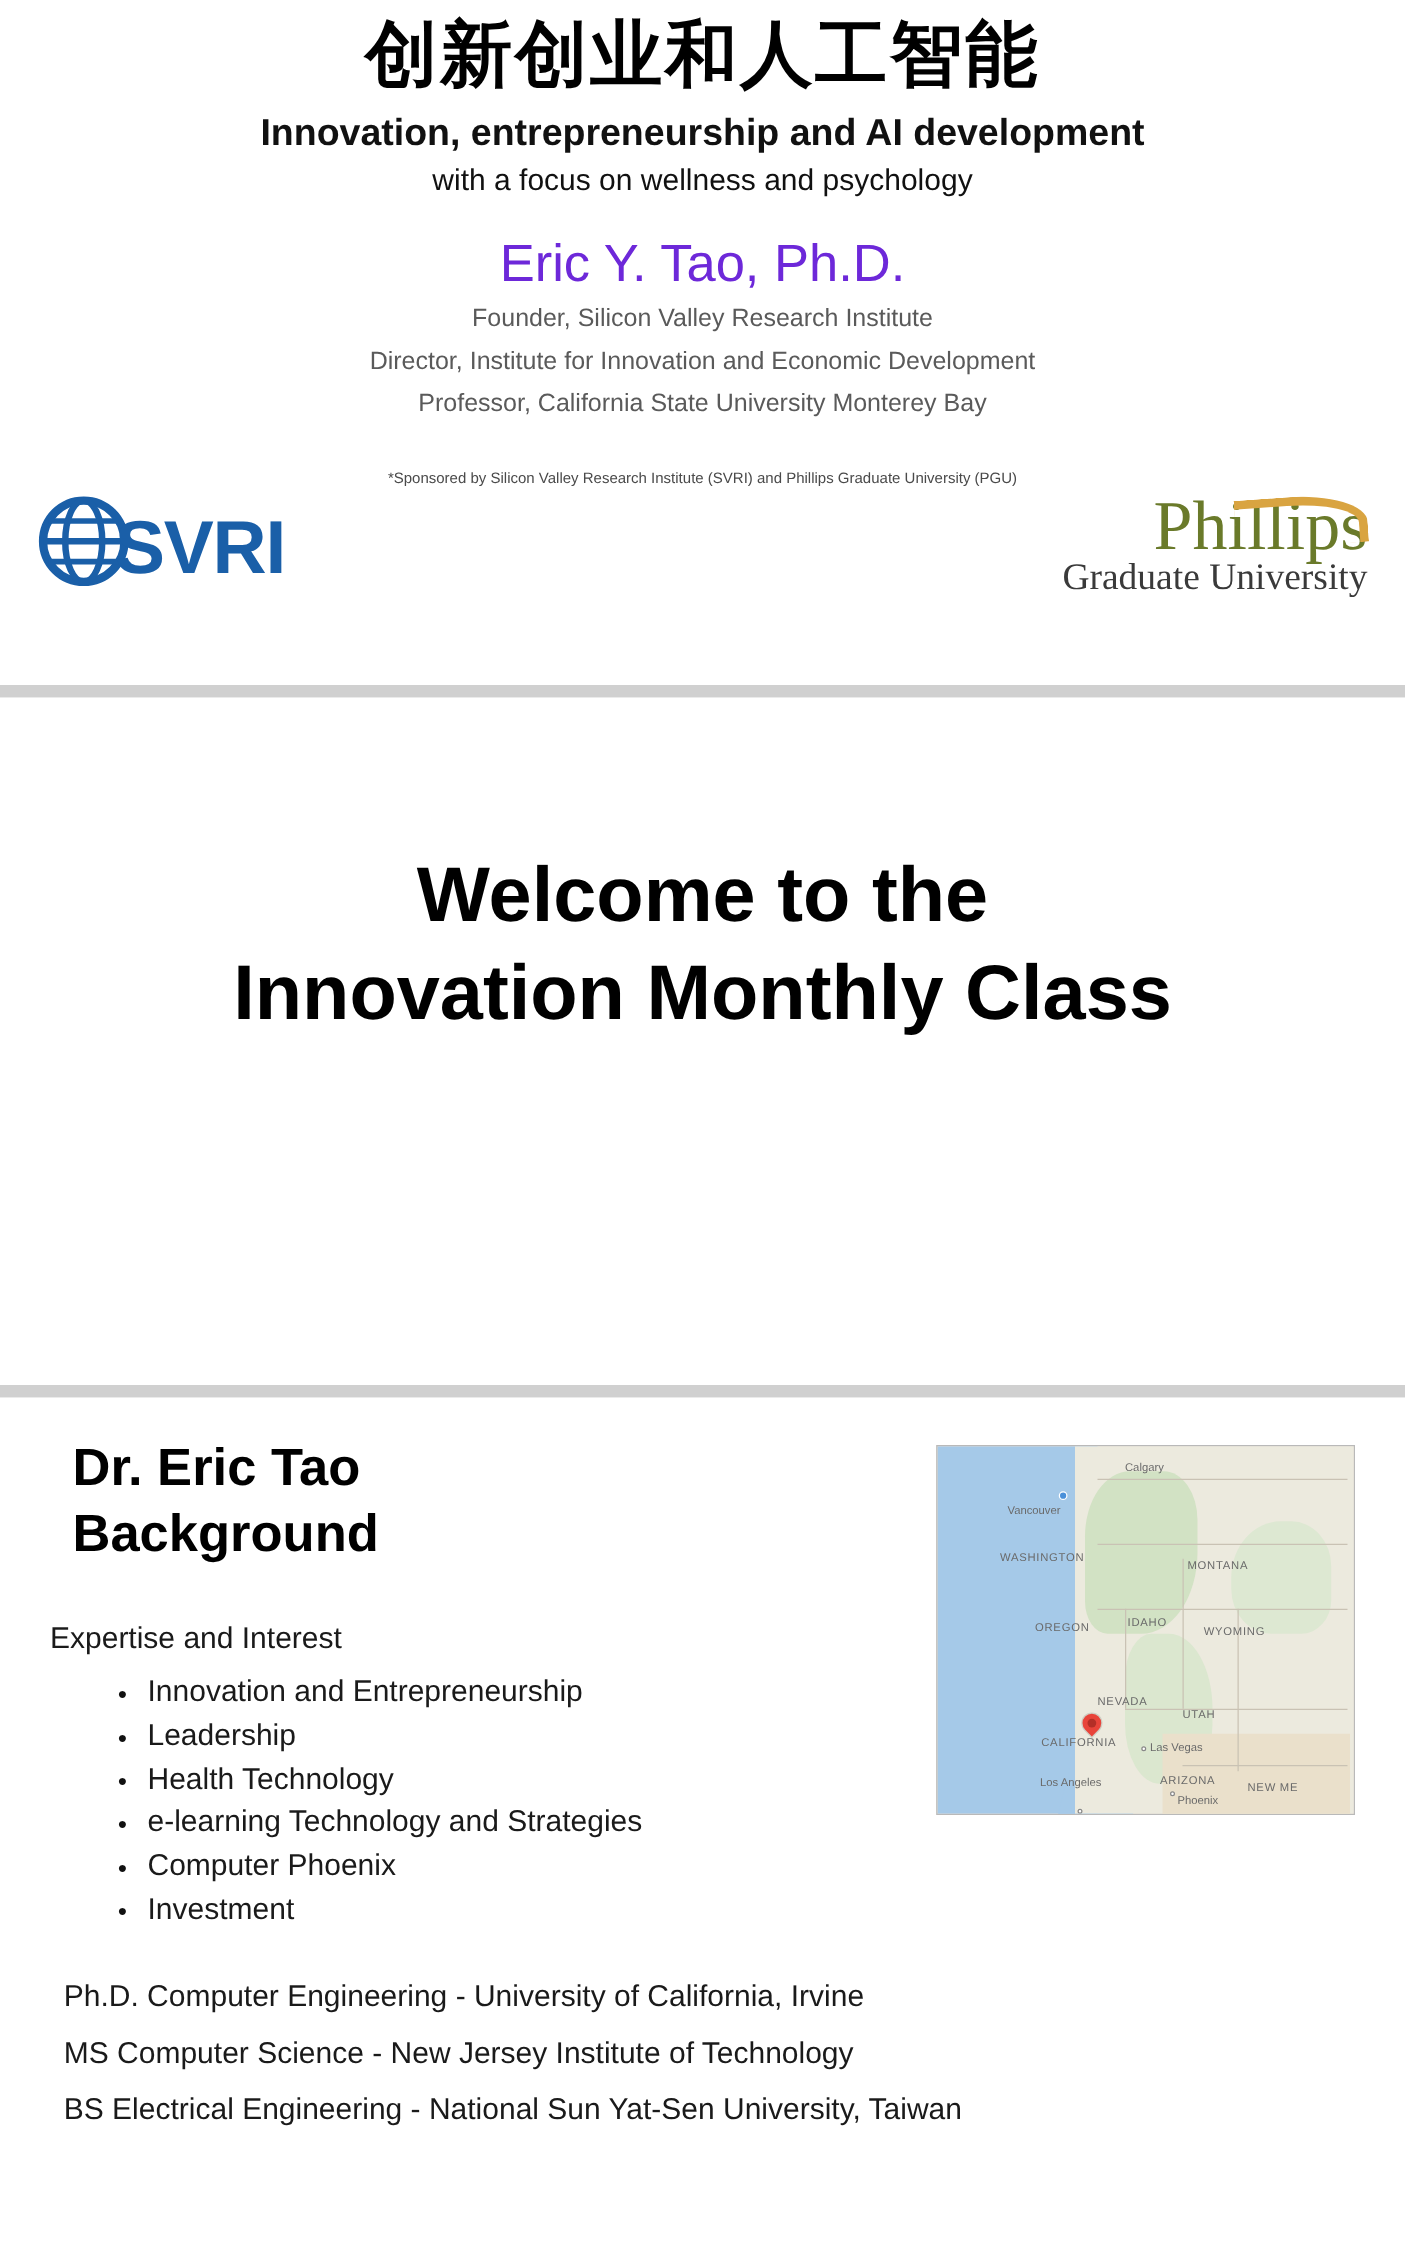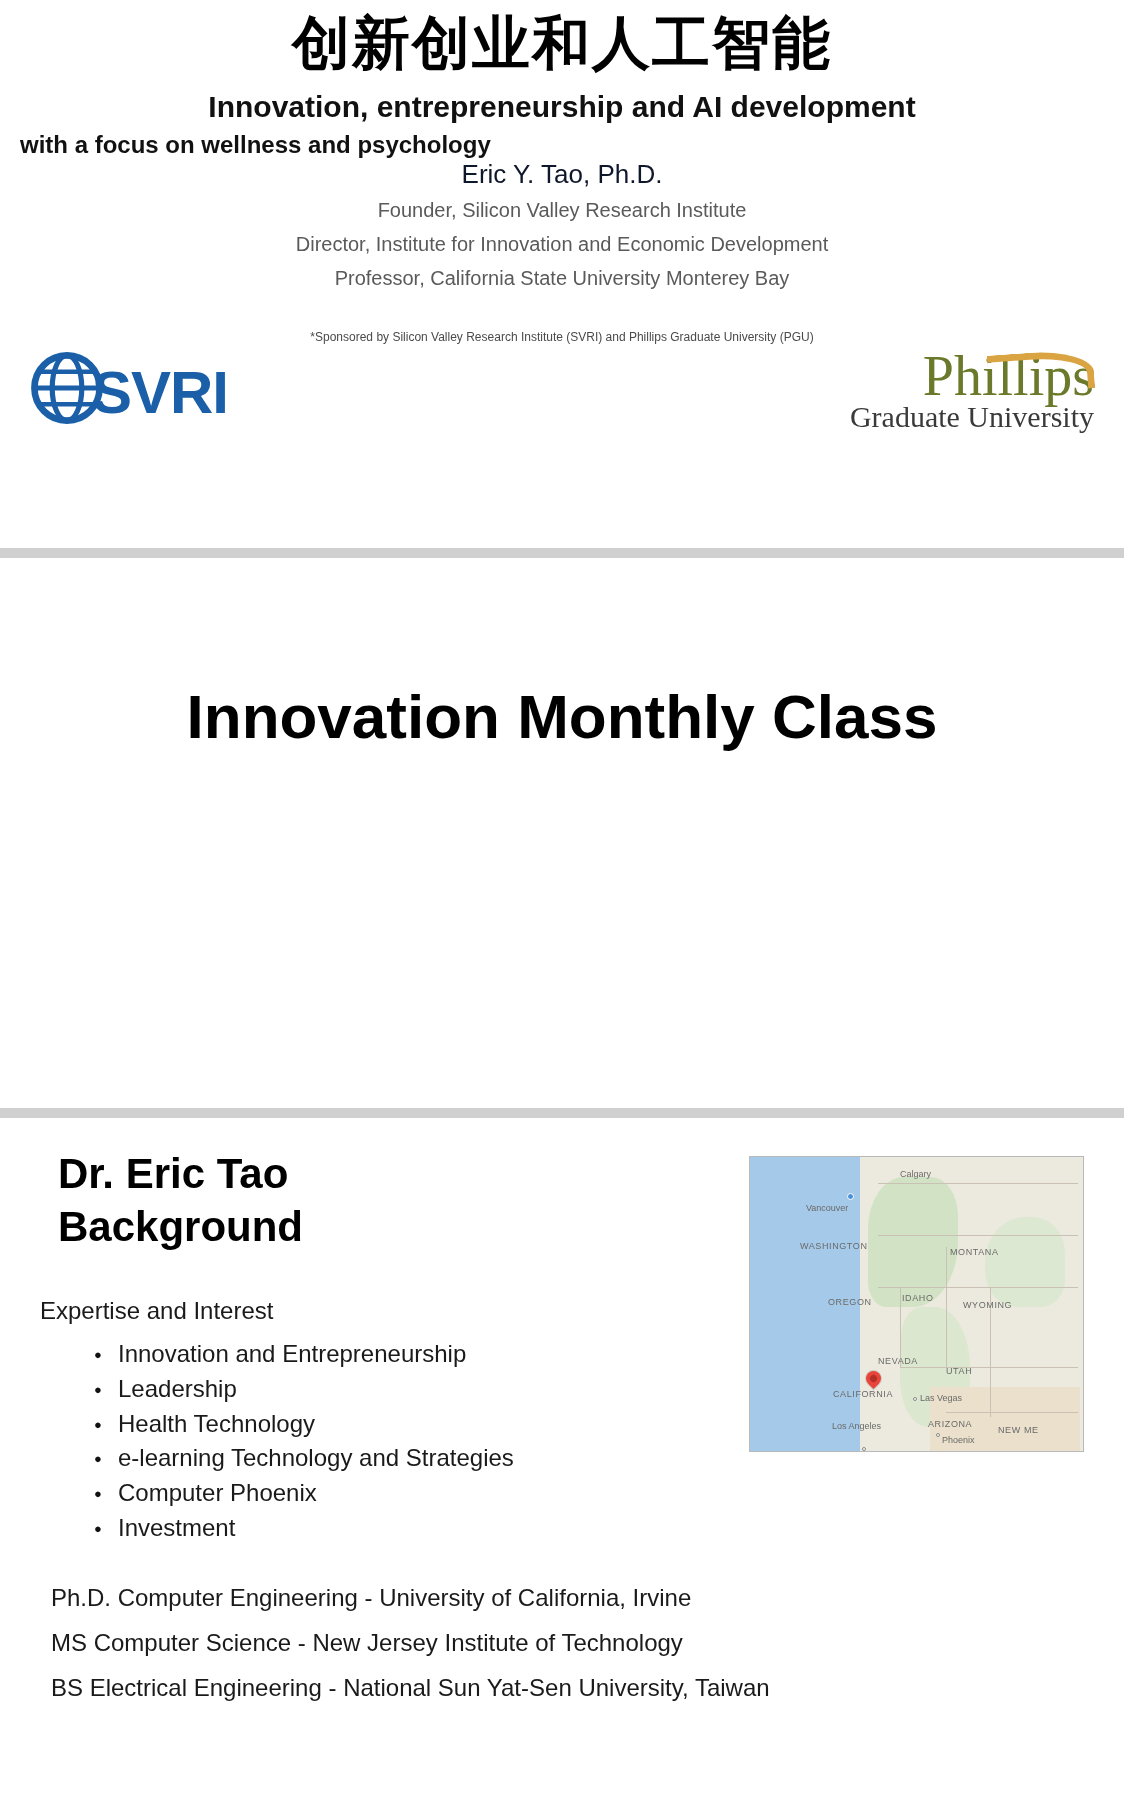--- a/index.html
+++ b/index.html
@@ -36,31 +36,32 @@
   }
   .s1-title-en {
     text-align: center;
     font-weight: bold;
     font-size: 30px;
     color: #111;
     margin-top: 12px;
     line-height: 1.2;
   }
   .s1-title-en2 {
-    text-align: left;
-    font-weight: bold;
+    text-align: center;
+    font-weight: normal;
     font-size: 24px;
     color: #111;
     margin-top: 6px;
     line-height: 1.2;
   }
   .s1-name {
     text-align: center;
-    font-size: 26px;
-    color: #0f172a;
+    font-size: 42px;
+    color: #6d28d9;
+    margin-top: 28px;
     font-weight: normal;
   }
   .s1-role {
     text-align: center;
     font-size: 20px;
     color: #5a5a5a;
     margin-top: 7px;
     line-height: 1.35;
   }
   .s1-sponsor {
@@ -277,20 +278,21 @@
         </div>
         <div class="pgu-sub">Graduate University</div>
       </div>
     </div>
   </section>
 
   <div class="slide-gap"></div>
 
   <section class="slide s2">
     <div class="s2-inner">
+      <div class="s2-line">Welcome to the</div>
       <div class="s2-line">Innovation Monthly Class</div>
     </div>
   </section>
 
   <div class="slide-gap"></div>
 
   <section class="slide s3">
     <div class="s3-body">
       <div class="s3-left">
         <div class="s3-title">Dr. Eric Tao</div>

